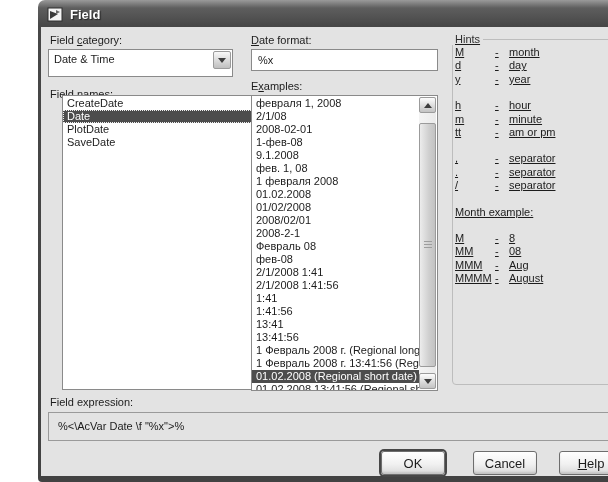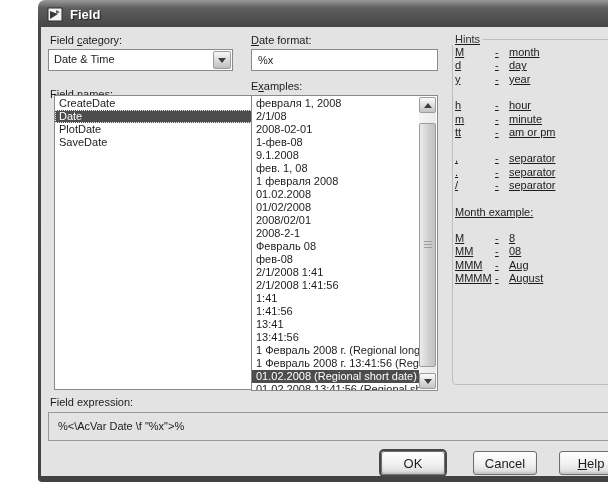--- a/index.html
+++ b/index.html
@@ -20,34 +20,34 @@
     margin-left:auto;width:21px;height:21px;border:1px solid #e8e8e8;border-radius:3px;
     background:linear-gradient(180deg,#c6c6c6,#9e9e9e 45%,#868686);
     display:flex;align-items:center;justify-content:center;cursor:default;
   }
   .body{position:relative;height:449px;background:#e3e3e3;}
 
   .lbl{position:absolute;height:14px;line-height:14px;white-space:nowrap;}
   .u{text-decoration:underline;}
 
   
-  .combo{position:absolute;left:7px;top:22px;width:185px;height:22px;background:#fff;border:1px solid #8a8a8a;}
+  .combo{position:absolute;left:7px;top:22px;width:185px;height:28px;background:#fff;border:1px solid #8a8a8a;}
   .combo-value{position:absolute;left:5px;top:3px;white-space:nowrap;}
   .combo-btn{position:absolute;right:1px;top:1px;width:18px;height:18px;border:1px solid #9b9b9b;border-radius:2px;
     background:linear-gradient(180deg,#f8f8f8,#d9d9d9 55%,#bfbfbf);display:flex;align-items:center;justify-content:center;}
   .tri-down{width:0;height:0;border-left:4px solid transparent;border-right:4px solid transparent;border-top:5px solid #3d3d3d;}
   .tri-up{width:0;height:0;border-left:4px solid transparent;border-right:4px solid transparent;border-bottom:5px solid #3d3d3d;}
 
   
   .textbox{position:absolute;left:210px;top:22px;width:187px;height:22px;background:#fff;border:1px solid #8a8a8a;
     font-family:"Liberation Sans",sans-serif;font-size:11px;padding:0 0 0 6px;color:#1c1c1c;}
 
   
   .listbox{position:absolute;background:#fff;border:1px solid #8a8a8a;overflow:hidden;padding-top:1px;}
-  .fn-list{left:13px;top:68px;width:220px;height:295px;}
+  .fn-list{left:21px;top:68px;width:220px;height:295px;}
   .ex-list{left:210px;top:68px;width:187px;height:296px;}
   .list-item{height:13px;line-height:13px;padding:0 4px;white-space:nowrap;overflow:hidden;}
   .ex-list .list-item{margin-right:18px;}
   .list-item.selected{background:var(--sel,#4d4d4d);color:#fff;}
   .fn-list .list-item.selected{outline:1px dotted #efefef;outline-offset:-1px;}
 
   
   .scrollbar{position:absolute;top:1px;right:1px;bottom:1px;width:17px;background:linear-gradient(90deg,#f4f4f4,#eaeaea);}
   .sb-btn{position:absolute;left:0;width:17px;height:16px;border:1px solid #9b9b9b;border-radius:2px;
     background:linear-gradient(180deg,#fdfdfd,#dcdcdc 55%,#c3c3c3);display:flex;align-items:center;justify-content:center;}

